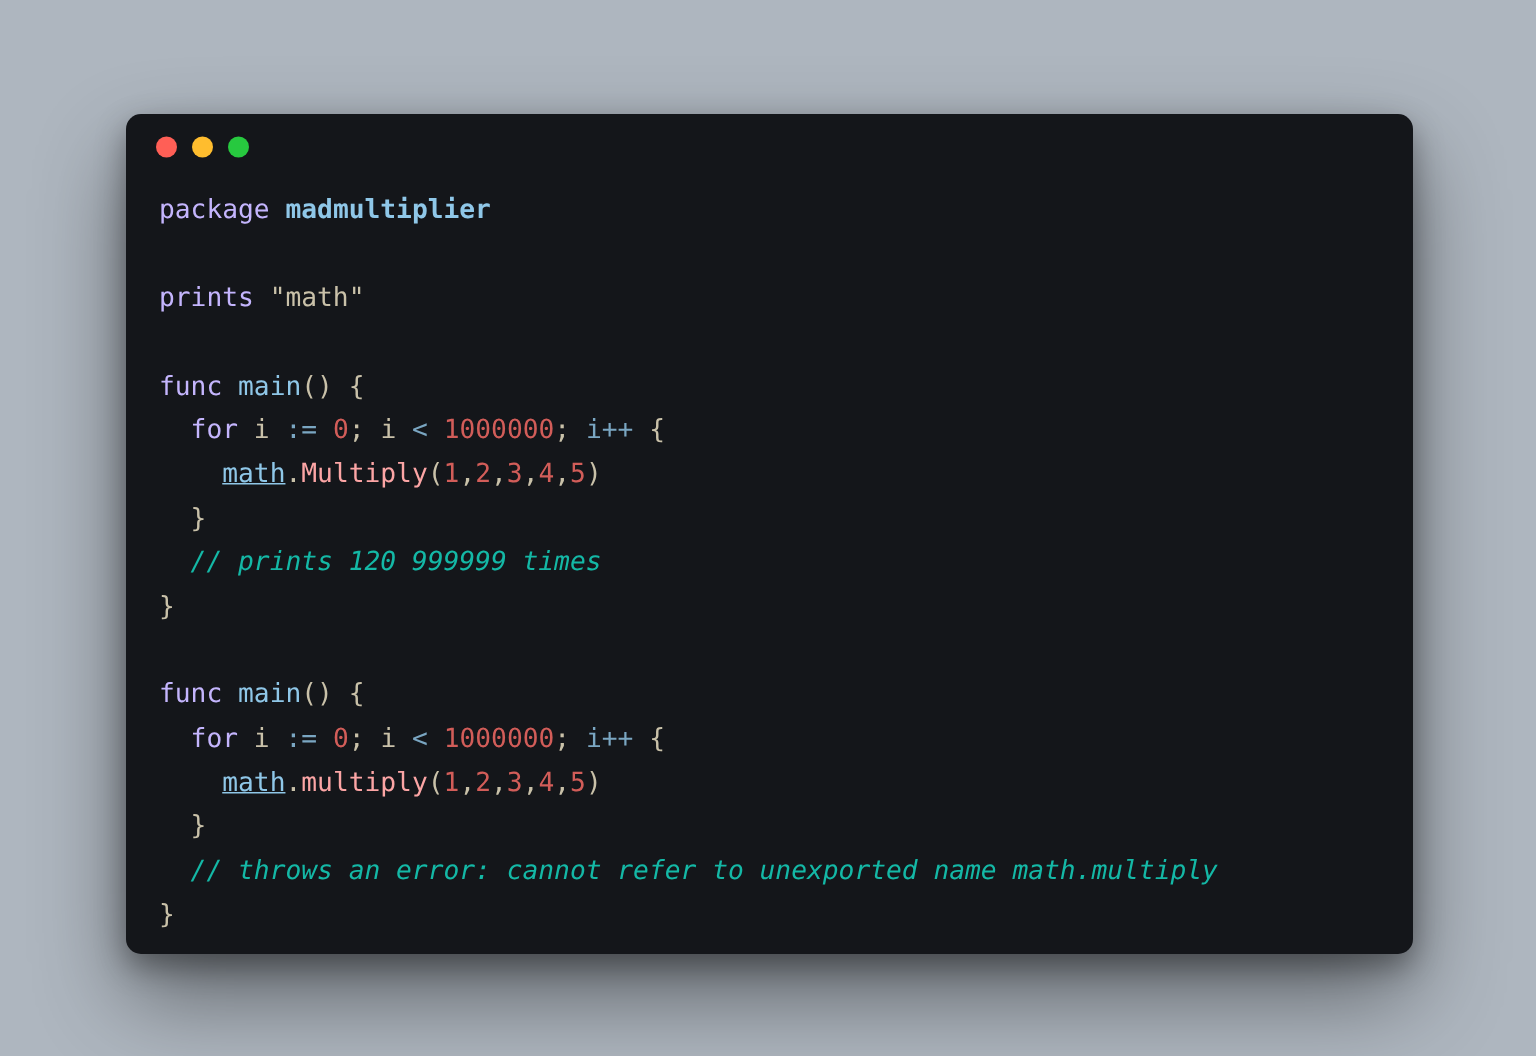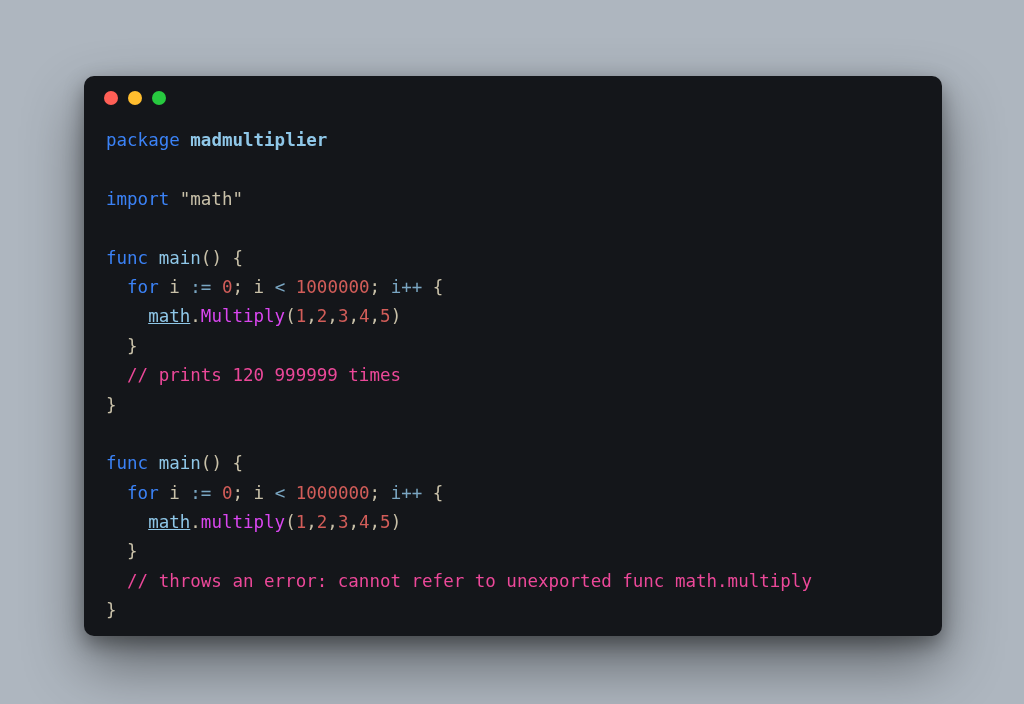--- a/index.html
+++ b/index.html
@@ -36,53 +36,53 @@
   .dot.red    { background: #ff5f56; }
   .dot.yellow { background: #ffbd2e; }
   .dot.green  { background: #27c93f; }
   .code {
     padding: 6px 22px 22px 22px;
     font-size: 17.5px;
     line-height: 1.68;
     white-space: pre;
     color: #c9c1a9;
   }
-  .k   { color: #3b82f6; }          
+  .k   { color: #c4b5fd; }          
   .pk  { color: #8fc7e8; font-weight: bold; }          
   .fn  { color: #8fc7e8; }          
   .id  { color: #c9c1a9; }          
   .op  { color: #7aa6c2; }          
   .num { color: #d25d59; }          
   .p   { color: #c9c1a9; }          
   .str { color: #c9c1a9; }          
   .m1  { color: #8fc7e8; text-decoration: underline; }          
-  .call{ color: #d946ef; }          
-  .cm  { color: #ec4899; } 
+  .call{ color: #fca5a5; }          
+  .cm  { color: #14b8a6; font-style: italic; } 
 </style>
 </head>
 <body>
 
 <div class="frame">
 
   <div class="titlebar">
     <div class="dot red"></div>
     <div class="dot yellow"></div>
     <div class="dot green"></div>
   </div>
 
   <div class="code"><span class="k">package</span> <span class="pk">madmultiplier</span>
 
-<span class="k">import</span> <span class="str">"math"</span>
+<span class="k">prints</span> <span class="str">"math"</span>
 
 <span class="k">func</span> <span class="fn">main</span><span class="p">()</span> <span class="p">{</span>
   <span class="k">for</span> <span class="id">i</span> <span class="op">:=</span> <span class="num">0</span><span class="p">;</span> <span class="id">i</span> <span class="op">&lt;</span> <span class="num">1000000</span><span class="p">;</span> <span class="op">i++</span> <span class="p">{</span>
     <span class="m1">math</span><span class="p">.</span><span class="call">Multiply</span><span class="p">(</span><span class="num">1</span><span class="p">,</span><span class="num">2</span><span class="p">,</span><span class="num">3</span><span class="p">,</span><span class="num">4</span><span class="p">,</span><span class="num">5</span><span class="p">)</span>
   <span class="p">}</span>
   <span class="cm">// prints 120 999999 times</span>
 <span class="p">}</span>
 
 <span class="k">func</span> <span class="fn">main</span><span class="p">()</span> <span class="p">{</span>
   <span class="k">for</span> <span class="id">i</span> <span class="op">:=</span> <span class="num">0</span><span class="p">;</span> <span class="id">i</span> <span class="op">&lt;</span> <span class="num">1000000</span><span class="p">;</span> <span class="op">i++</span> <span class="p">{</span>
     <span class="m1">math</span><span class="p">.</span><span class="call">multiply</span><span class="p">(</span><span class="num">1</span><span class="p">,</span><span class="num">2</span><span class="p">,</span><span class="num">3</span><span class="p">,</span><span class="num">4</span><span class="p">,</span><span class="num">5</span><span class="p">)</span>
   <span class="p">}</span>
-  <span class="cm">// throws an error: cannot refer to unexported func math.multiply</span>
+  <span class="cm">// throws an error: cannot refer to unexported name math.multiply</span>
 <span class="p">}</span></div>
 </div>
 
 </body></html>

